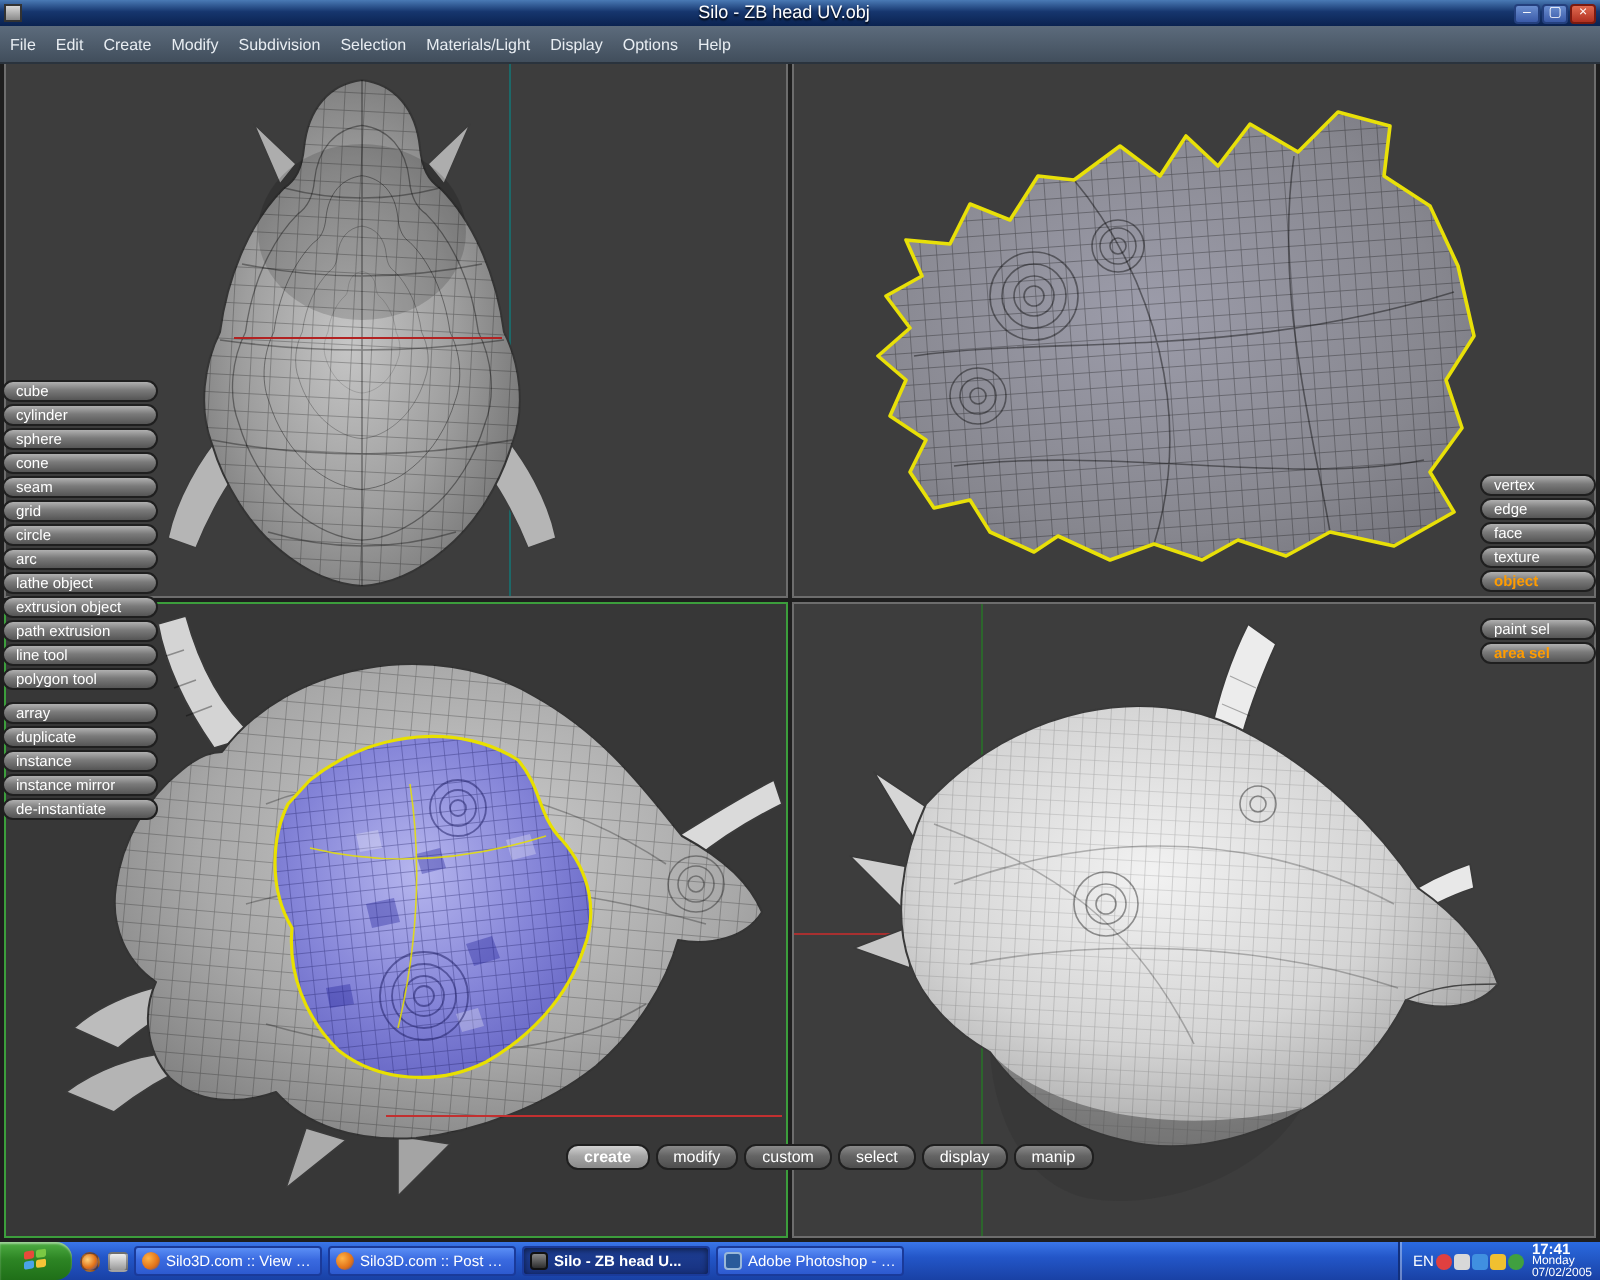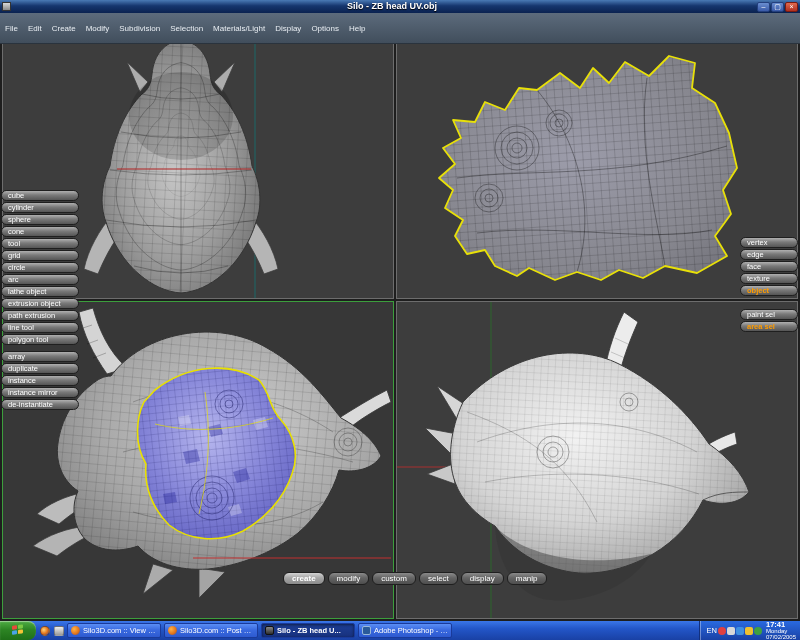--- a/index.html
+++ b/index.html
@@ -4,28 +4,28 @@
 <style>
   *{margin:0;padding:0;box-sizing:border-box;}
   html,body{width:800px;height:640px;overflow:hidden;background:#000;}
   body{font-family:"Liberation Sans",sans-serif;}
   .screen{position:relative;width:800px;height:640px;background:#1e1e1e;overflow:hidden;}
 
   
   .titlebar{position:absolute;left:0;top:0;width:800px;height:13px;
     background:linear-gradient(#4a7ab5,#16366e 45%,#0a2250);display:flex;align-items:center;z-index:10;}
   .app-icon{width:9px;height:9px;margin-left:2px;background:linear-gradient(#d8d8d8,#8a8a8a);border:1px solid #333;flex:none;}
-  .titlebar .title{flex:1;text-align:center;color:#fff;font-size:9px;font-weight:bold;line-height:13px;text-shadow:0 1px 1px #000;margin-left:16px;}
+  .titlebar .title{flex:1;text-align:center;color:#fff;font-size:9px;font-weight:normal;line-height:13px;text-shadow:0 1px 1px #000;margin-left:16px;}
   .win-btns{display:flex;gap:1px;margin-right:2px;flex:none;}
   .win-btn{width:13px;height:10px;font-size:7px;line-height:8px;text-align:center;color:#fff;
     background:linear-gradient(#6a8ed0,#3a5aa8);border:1px solid #24407e;border-radius:2px;padding:0;}
   .win-btn.close{background:linear-gradient(#e06a50,#b03020);border-color:#7a1a10;}
 
   
-  .menubar{position:absolute;left:0;top:13px;width:800px;height:31px;
+  .menubar{position:absolute;left:0;top:13px;width:800px;height:19px;
     background:linear-gradient(#5c6b7c,#414e5c);display:flex;align-items:center;border-bottom:1px solid #2a333d;z-index:10;}
   .menu-item{color:#e8edf2;font-size:8px;padding:0 5px;line-height:13px;cursor:default;}
 
   
   .viewport{position:absolute;background:#3d3d3d;border:1px solid #6d6d6d;overflow:hidden;}
   .vp-tl{left:2px;top:27px;width:392px;height:272px;}
   .vp-tr{left:396px;top:27px;width:402px;height:272px;}
   .vp-bl{left:2px;top:301px;width:392px;height:318px;border-color:#3c9e3c;background:#373737;}
   .vp-br{left:396px;top:301px;width:402px;height:318px;}
   .viewport svg{display:block;width:100%;height:100%;}
@@ -267,21 +267,21 @@
         <path d="M306,198 C322,190 338,190 352,190" fill="none" stroke="#444" stroke-width="0.8"></path>
       </g>
     </svg>
   </div>
 
   <div class="left-tools">
     <button class="pill">cube</button>
     <button class="pill">cylinder</button>
     <button class="pill">sphere</button>
     <button class="pill">cone</button>
-    <button class="pill">tool</button>
+    <button class="pill">seam</button>
     <button class="pill">grid</button>
     <button class="pill">circle</button>
     <button class="pill">arc</button>
     <button class="pill">lathe object</button>
     <button class="pill">extrusion object</button>
     <button class="pill">path extrusion</button>
     <button class="pill">line tool</button>
     <button class="pill">polygon tool</button>
   </div>
 

